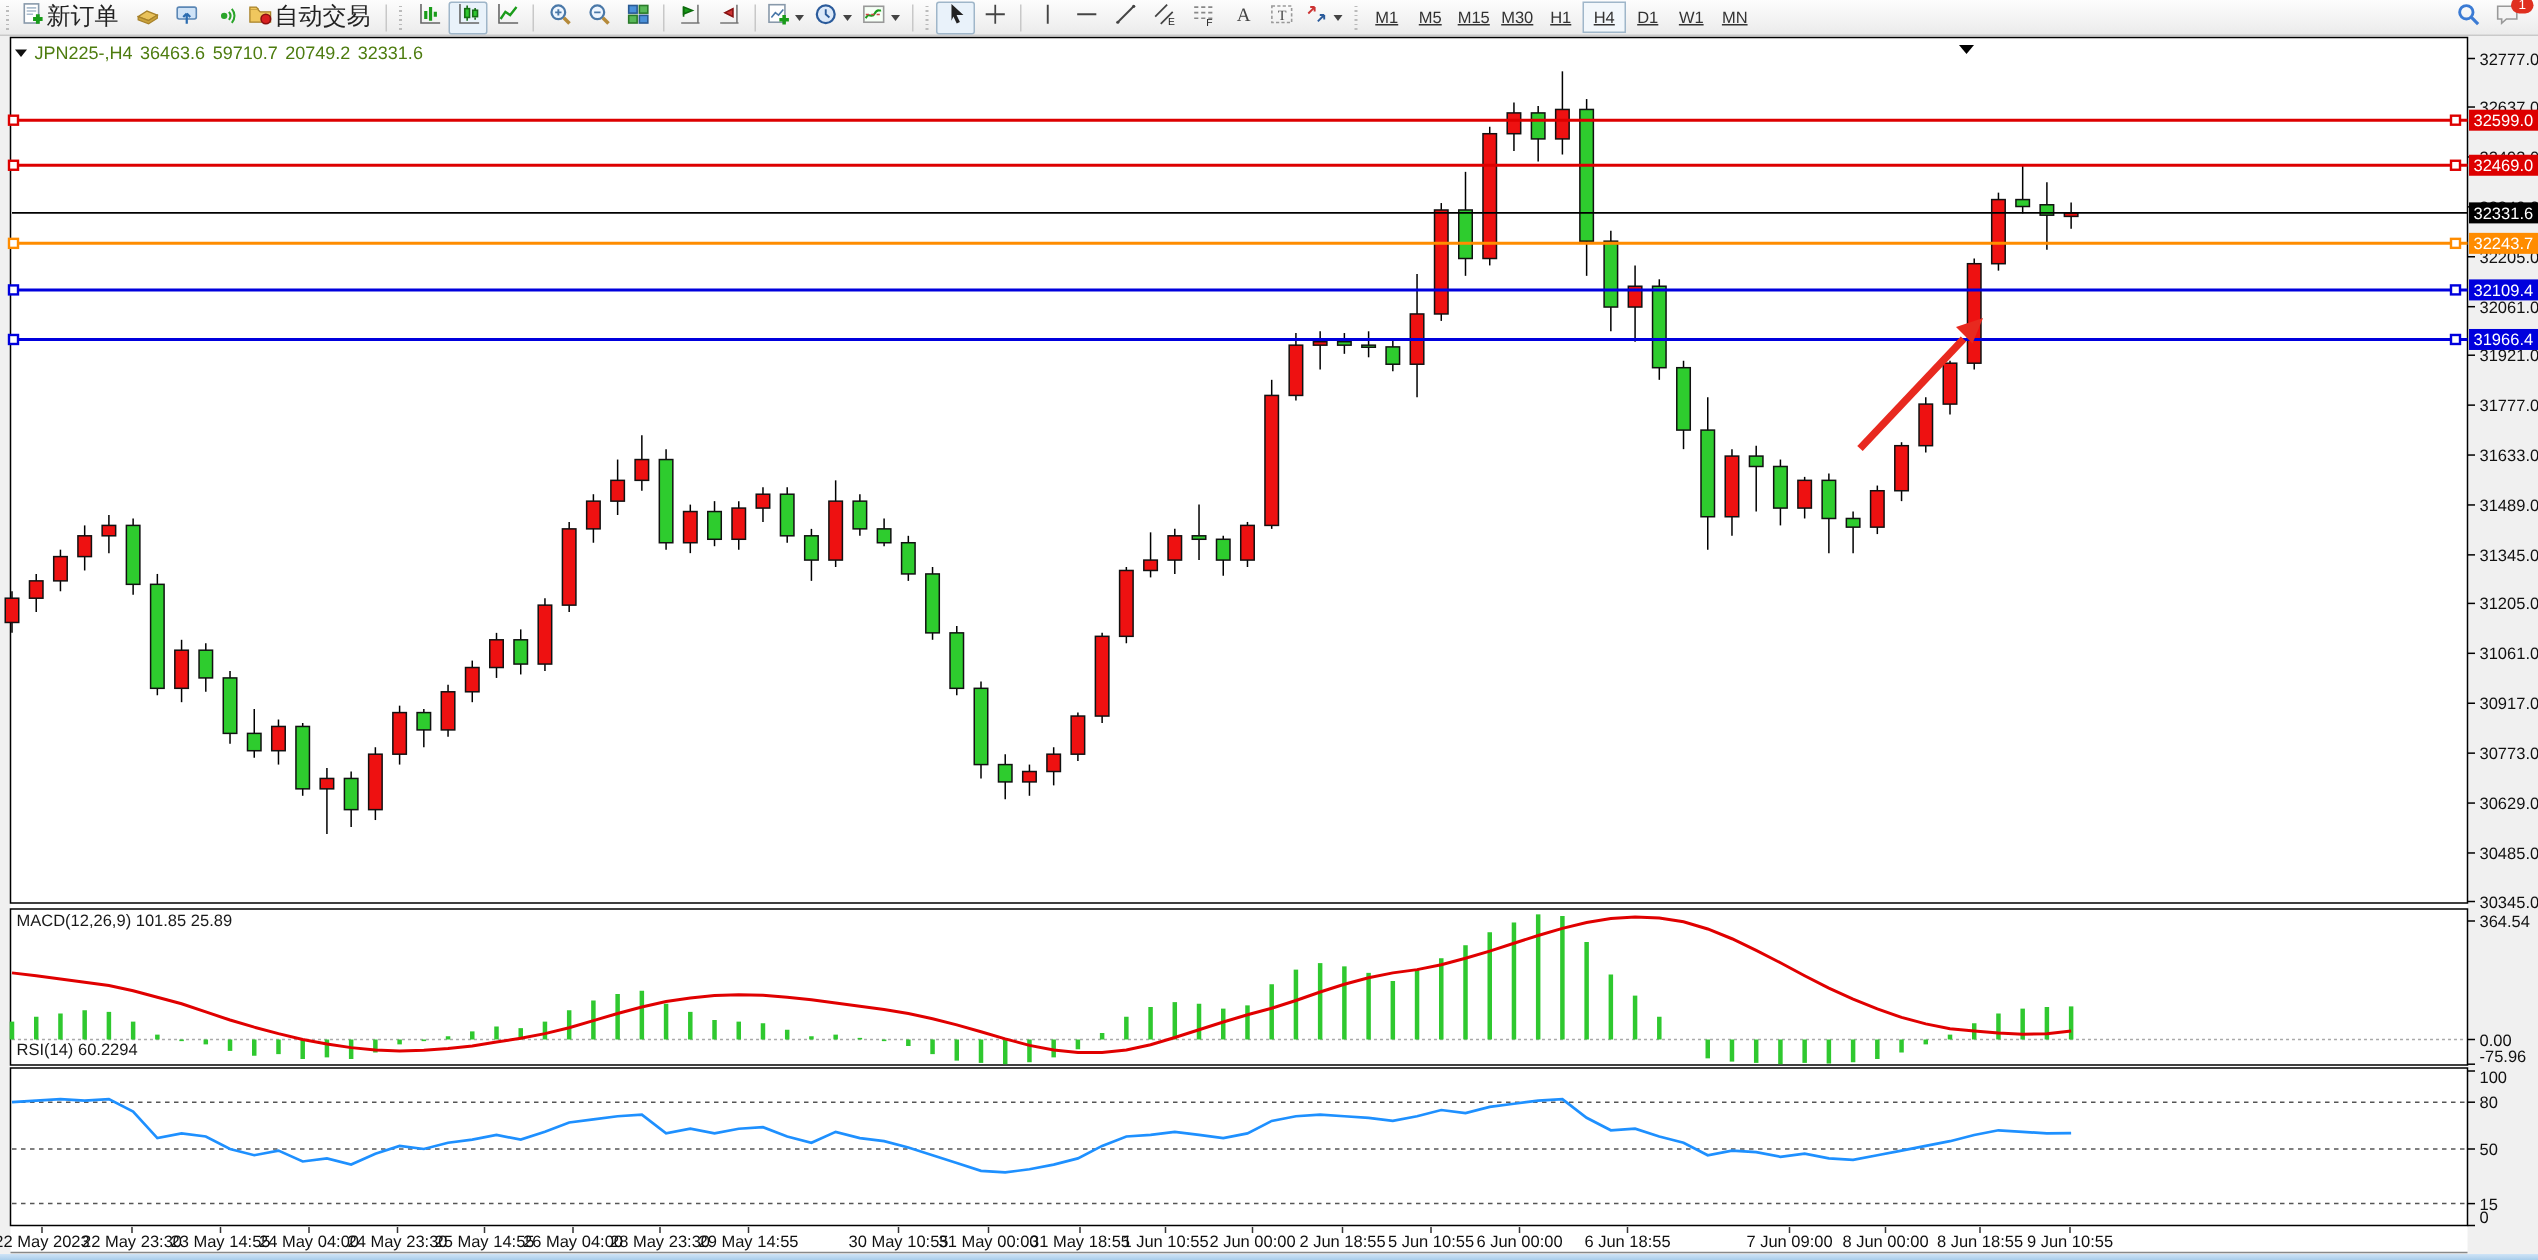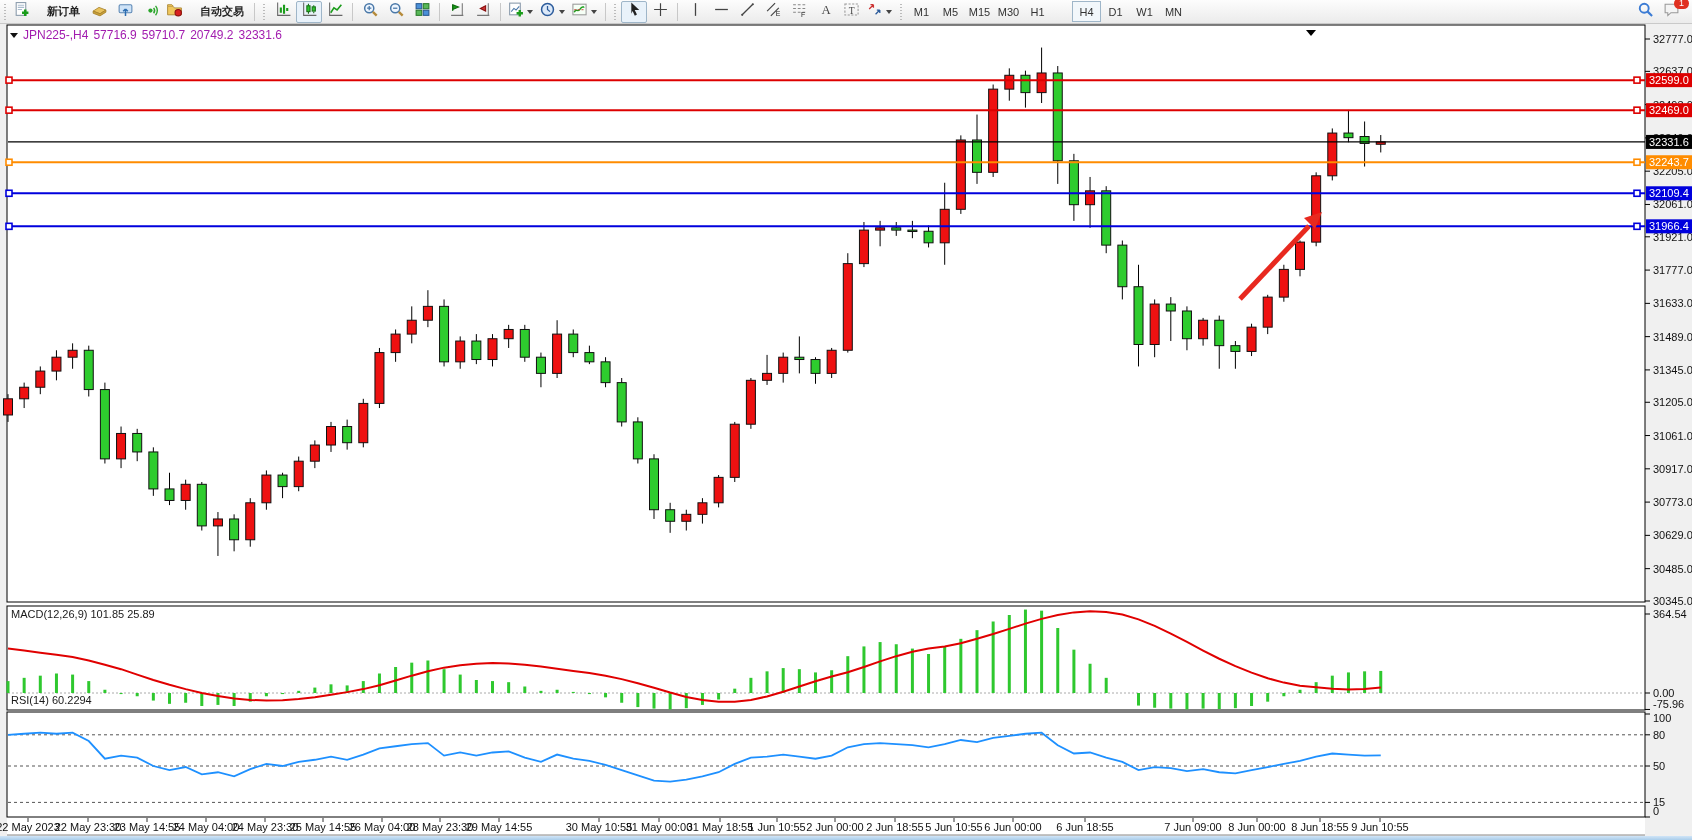--- a/index.html
+++ b/index.html
@@ -10,34 +10,34 @@
     background:linear-gradient(#fdfdfd,#ebebeb);border-bottom:1px solid #c9c9c9;
     display:flex;align-items:center;z-index:5;}
   .tbgrip{width:5px;height:16px;margin:0 3px;
     background:repeating-linear-gradient(#bbb 0 1px,transparent 1px 3px);
     background-size:2px 100%;background-repeat:repeat-y;background-position:1px 0;}
   .tbsep{width:1px;height:18px;background:#c8c8c8;margin:0 4px;}
   .tbtn{height:20px;min-width:22px;display:flex;align-items:center;justify-content:center;
     border:1px solid transparent;border-radius:2px;padding:0 1px;cursor:default;}
   .tbtn.pressed{border:1px solid #9fb6c9;background:#e9f2fa;}
   .tbtn svg{width:17px;height:17px;}
-  .tblabel{font-size:11px;color:#222;margin:0 4px 0 17px;white-space:nowrap;font-weight:bold;}
+  .tblabel{font-size:16px;color:#222;margin:0 4px 0 1px;white-space:nowrap;}
   .caret{width:0;height:0;border-left:3.5px solid transparent;border-right:3.5px solid transparent;
     border-top:4px solid #444;margin:0 2px 0 3px;}
   .tf{font-size:11px;color:#333;width:27px;height:19px;display:flex;align-items:center;
-    justify-content:center;border:1px solid transparent;}
-  .tf.sel{border:1px solid #9fb6c9;background:#f2f7fb;margin-left:20px;}
+    justify-content:center;border:1px solid transparent;text-decoration:underline;}
+  .tf.sel{border:1px solid #9fb6c9;background:#f2f7fb;}
   #right-tools{margin-left:auto;display:flex;align-items:center;margin-right:8px;}
   #chat-wrap{position:relative;}
   #chat-badge{position:absolute;top:-4px;right:-6px;background:#e03020;color:#fff;
     font-size:9px;min-width:11px;height:11px;border-radius:6px;display:flex;
     align-items:center;justify-content:center;padding:0 2px;}
   
   #chart-svg{position:absolute;left:0;top:0;}
-  #chart-title{position:absolute;left:10px;top:28px;font-size:12px;color:#a21caf;
+  #chart-title{position:absolute;left:10px;top:28px;font-size:12px;color:#4d7c0f;
     display:flex;align-items:center;gap:5px;z-index:3;}
   #chart-title .tri{width:0;height:0;border-left:4px solid transparent;
     border-right:4px solid transparent;border-top:5px solid #111;}
   .ind-label{position:absolute;font-size:11px;color:#1a1a1a;z-index:3;white-space:nowrap;}
   #macd-label{left:11px;top:608px;}
   #rsi-label{left:11px;top:694px;}
   #bottom-strip{position:absolute;left:0;bottom:0;width:1692px;height:4px;
     background:linear-gradient(#cfe4f7,#a9cdea);}
 </style>
 </head>
@@ -654,21 +654,21 @@
       <line x1="1320" y1="818" x2="1320" y2="822" stroke="#333"></line>
       <text x="1320" y="831" fill="#111" text-anchor="middle">8 Jun 18:55</text>
       <line x1="1380" y1="818" x2="1380" y2="822" stroke="#333"></line>
       <text x="1380" y="831" fill="#111" text-anchor="middle">9 Jun 10:55</text>
     </g>
   </svg>
 
 <div id="chart-title">
   <span class="tri"></span>
   <span>JPN225-,H4</span>
-  <span>57716.9</span>
+  <span>36463.6</span>
   <span>59710.7</span>
   <span>20749.2</span>
   <span>32331.6</span>
 </div>
 
 <div class="ind-label" id="macd-label">
   <span>MACD(12,26,9)</span>
   <span>101.85</span>
   <span>25.89</span>
 </div>

